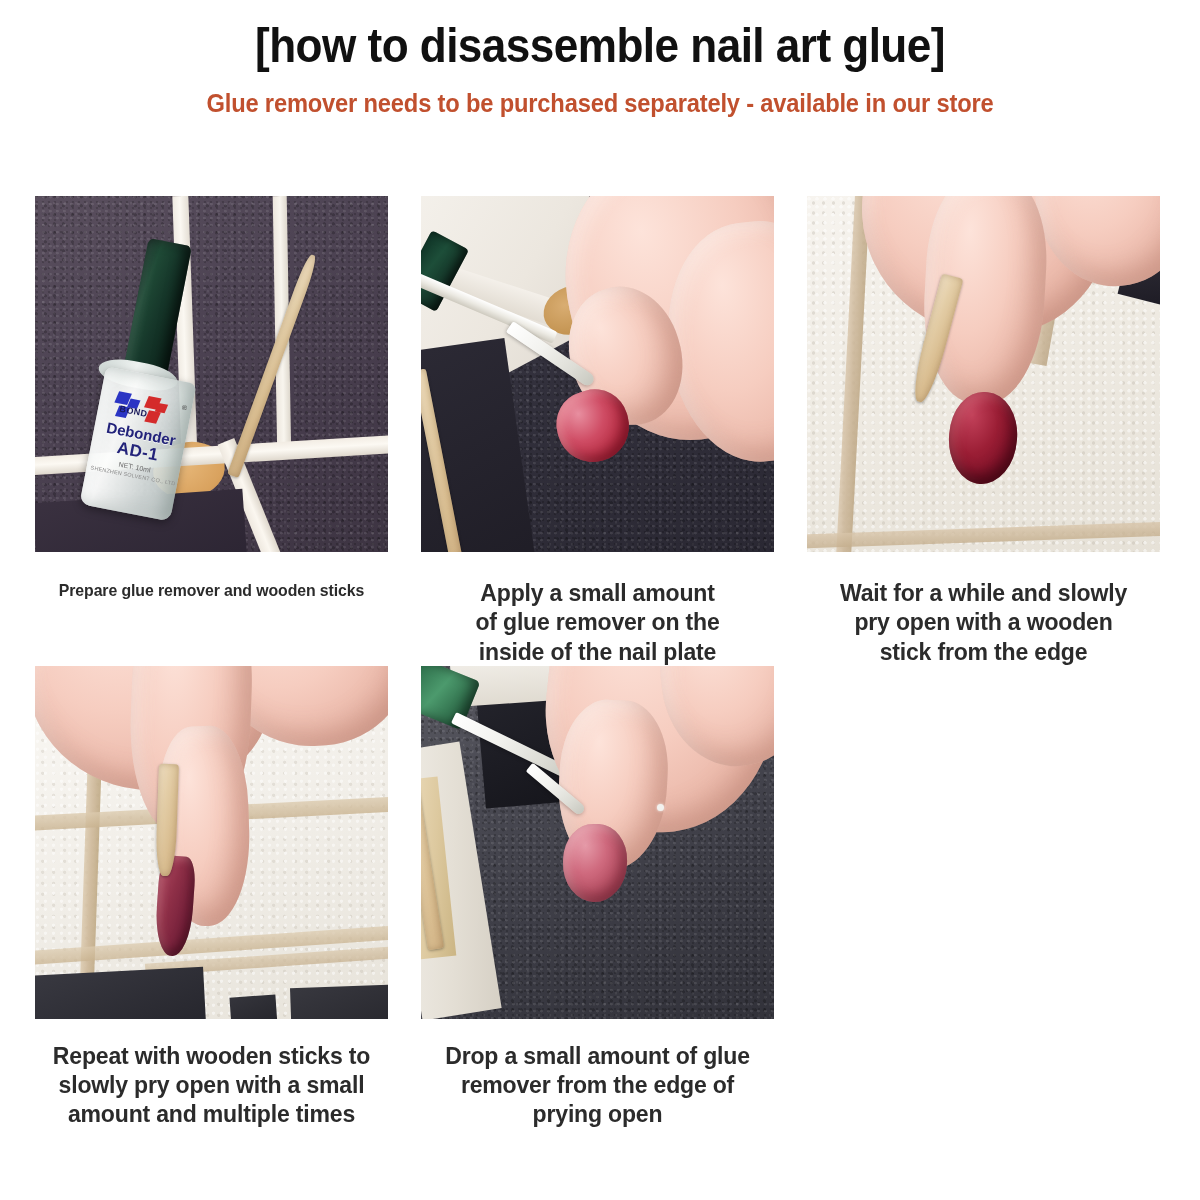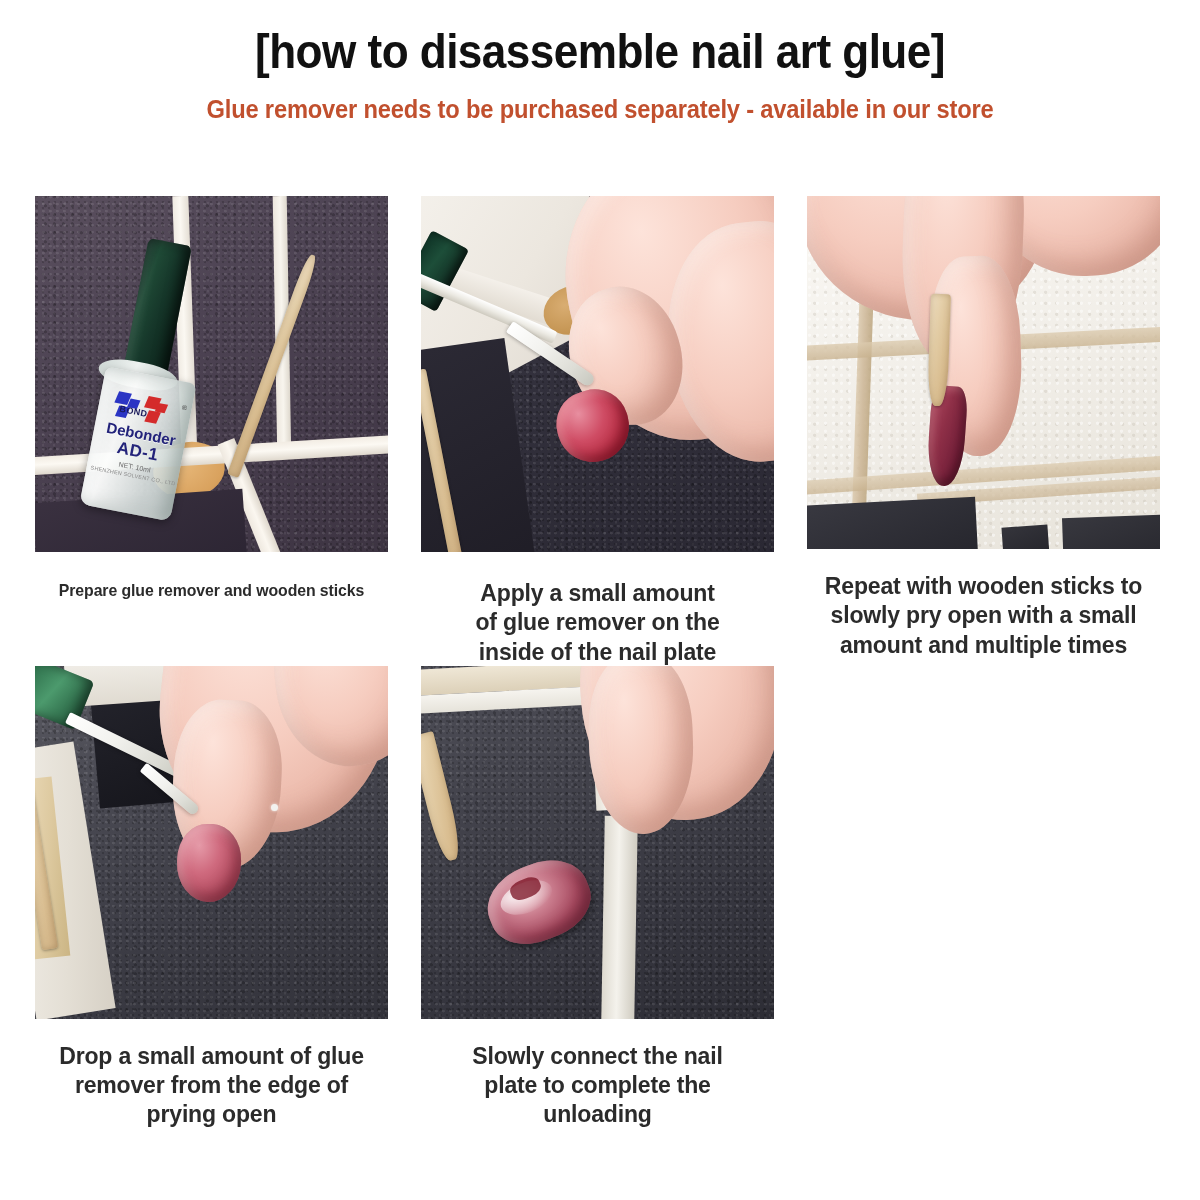--- a/index.html
+++ b/index.html
@@ -6,21 +6,21 @@
   * { margin:0; padding:0; box-sizing:border-box; }
   html,body{
     width:1200px; height:1200px;
     background:#ffffff;
     font-family:"Liberation Sans", sans-serif;
     overflow:hidden;
   }
   .page{ position:relative; width:1200px; height:1200px; background:#fff; }
 
   
-  .header{ padding-top:26px; text-align:center; }
+  .header{ padding-top:20px; text-align:center; }
   .main-title{
     font-family:"Liberation Sans", sans-serif;
     font-size:49px; font-weight:bold; color:#111111;
     letter-spacing:-0.6px; line-height:1.05;
     transform:scaleX(0.9); transform-origin:center;
   }
   .sub-title{
     margin-top:18px;
     font-size:25.5px; font-weight:bold; color:#C1502E;
     letter-spacing:-0.2px;
@@ -352,20 +352,38 @@
         <div class="finger p2-hand2"></div>
         <div class="finger p2-ftip"></div>
         <div class="nail p2-nail"></div>
         <div class="brush p2-brush"></div>
       </div>
       <div class="caption">Apply a small amount
 of glue remover on the
 inside of the nail plate</div>
     </div>
 
+    <div class="cell">
+      <div class="photo">
+        <div class="p3-bg"></div>
+        <div class="p3-tex"></div>
+        <div class="stripe p3-tstripe1"></div>
+        <div class="stripe p3-tstripe2"></div>
+        <div class="stripe p3-tstripe3"></div>
+        <div class="stripe p3-darkc"></div>
+        <div class="finger p3-hand"></div>
+        <div class="finger p3-hand2"></div>
+        <div class="finger p3-ftip"></div>
+        <div class="nail p3-nail"></div>
+        <div class="stick p3-stick"></div>
+      </div>
+      <div class="caption">Wait for a while and slowly
+pry open with a wooden
+stick from the edge</div>
+    </div>
 
     <div class="cell row2">
       <div class="photo">
         <div class="p5-bg"></div>
         <div class="p5-tex"></div>
         <div class="stripe p5-v1b"></div>
         <div class="stripe p5-h1"></div>
         <div class="stripe p5-h2"></div>
         <div class="stripe p5-h3"></div>
         <div class="stripe p5-dk1"></div>
@@ -400,33 +418,15 @@
         <div class="finger p4-ftip"></div>
         <div class="brush p4-brush2"></div>
         <div class="nail p4-nail"></div>
         <div class="p4-dot"></div>
       </div>
       <div class="caption">Drop a small amount of glue
 remover from the edge of
 prying open</div>
     </div>
 
-    <div class="cell row2">
-      <div class="photo">
-        <div class="p6-bg"></div>
-        <div class="grain"></div>
-        <div class="stripe p6-topstripe"></div>
-        <div class="stripe p6-topstripe2"></div>
-        <div class="stripe p6-orange"></div>
-        <div class="stripe p6-vstripe2"></div>
-        <div class="stripe p6-vstripe"></div>
-        <div class="stick p6-stick"></div>
-        <div class="finger p6-hand"></div>
-        <div class="finger p6-ftip"></div>
-        <div class="nail p6-plate"></div>
-      </div>
-      <div class="caption">Slowly connect the nail
-plate to complete the
-unloading</div>
-    </div>
 
   </div>
 </div>
 
 </body></html>

